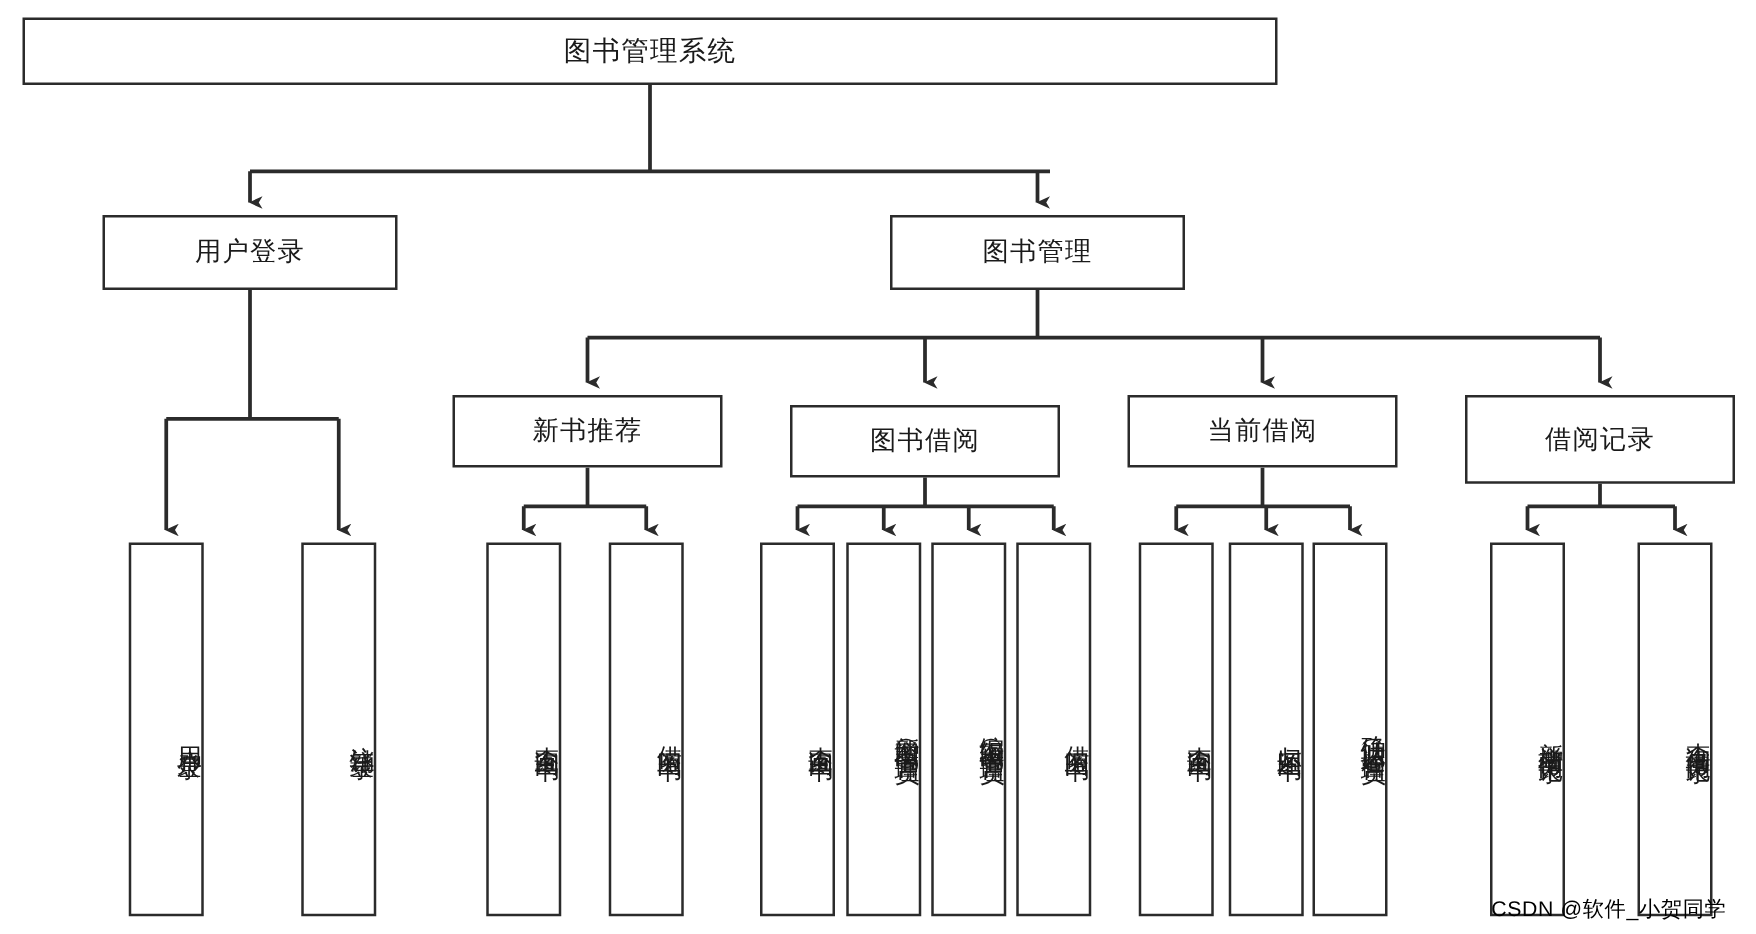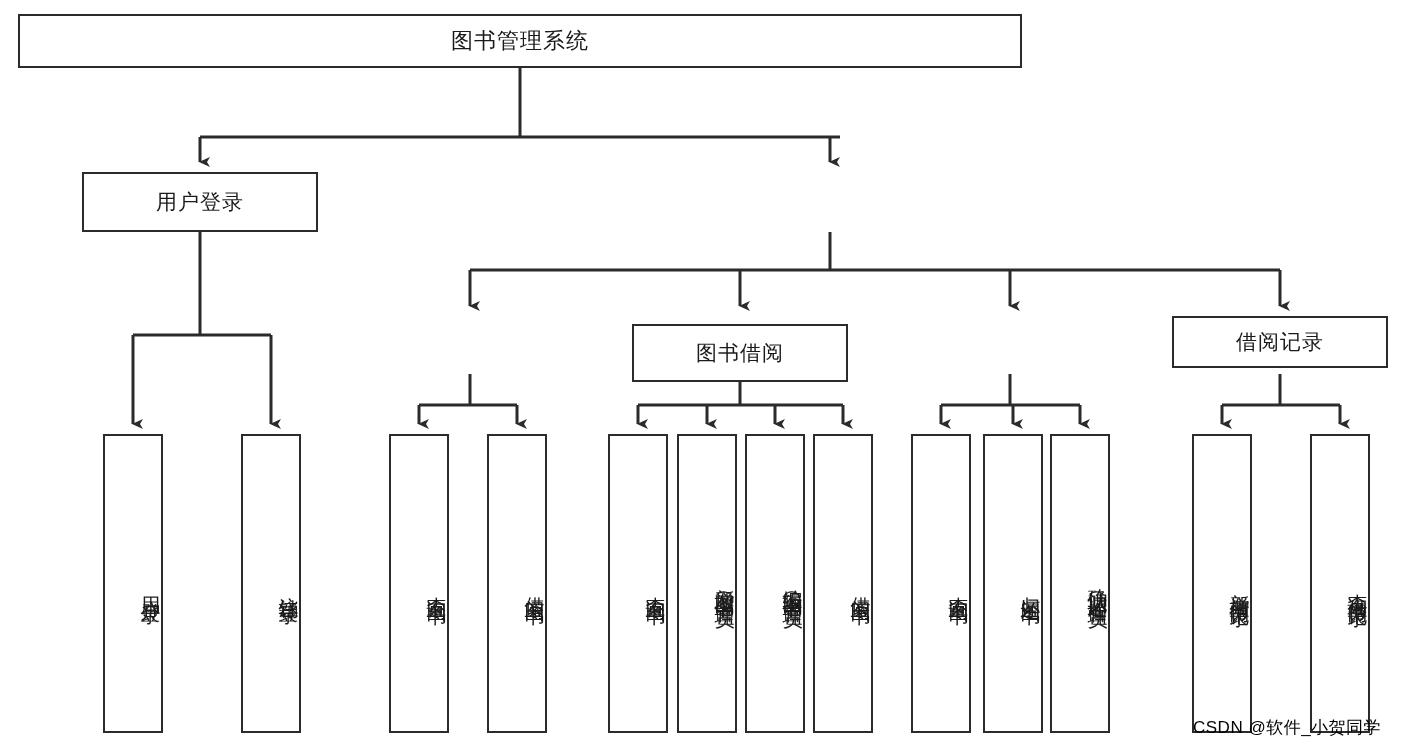--- a/index.html
+++ b/index.html
@@ -112,23 +112,26 @@
       <path d="M1280,374 L1280,405"></path>
       <path d="M1222,405 L1340,405"></path>
       <path d="M1222,405 L1222,424" marker-end="url(#arrow)"></path>
       <path d="M1340,405 L1340,424" marker-end="url(#arrow)"></path>
     </g>
   </svg>
 
   <div class="node root horiz" style="left: 18px; top: 14px; width: 1004px; height: 54px;">图书管理系统</div>
 
   <div class="node horiz" style="left: 82px; top: 172px; width: 236px; height: 60px;">用户登录</div>
+  <div class="node horiz" style="left: 712px; top: 172px; width: 236px; height: 60px;">图书管理</div>
 
+  <div class="node horiz" style="left: 362px; top: 316px; width: 216px; height: 58px;">新书推荐</div>
   <div class="node horiz" style="left: 632px; top: 324px; width: 216px; height: 58px;">图书借阅</div>
-  <div class="node horiz" style="left: 1172px; top: 316px; width: 216px; height: 52px;">借阅记录</div>
+  <div class="node horiz" style="left: 902px; top: 316px; width: 216px; height: 58px;">当前借阅</div>
+  <div class="node horiz" style="left: 1172px; top: 316px; width: 216px; height: 71px;">借阅记录</div>
 
   <div class="node vert" style="left: 103px; top: 434px; width: 60px; height: 299px;">用户登录</div>
   <div class="node vert" style="left: 241px; top: 434px; width: 60px; height: 299px;">注销登录</div>
   <div class="node vert" style="left: 389px; top: 434px; width: 60px; height: 299px;">查询图书</div>
   <div class="node vert" style="left: 487px; top: 434px; width: 60px; height: 299px;">借阅图书</div>
   <div class="node vert" style="left: 608px; top: 434px; width: 60px; height: 299px;">查询图书</div>
   <div class="node vert" style="left: 677px; top: 434px; width: 60px; height: 299px;">新增图书（管理员）</div>
   <div class="node vert" style="left: 745px; top: 434px; width: 60px; height: 299px;">编辑图书（管理员）</div>
   <div class="node vert" style="left: 813px; top: 434px; width: 60px; height: 299px;">借阅图书</div>
   <div class="node vert" style="left: 911px; top: 434px; width: 60px; height: 299px;">查询图书</div>

